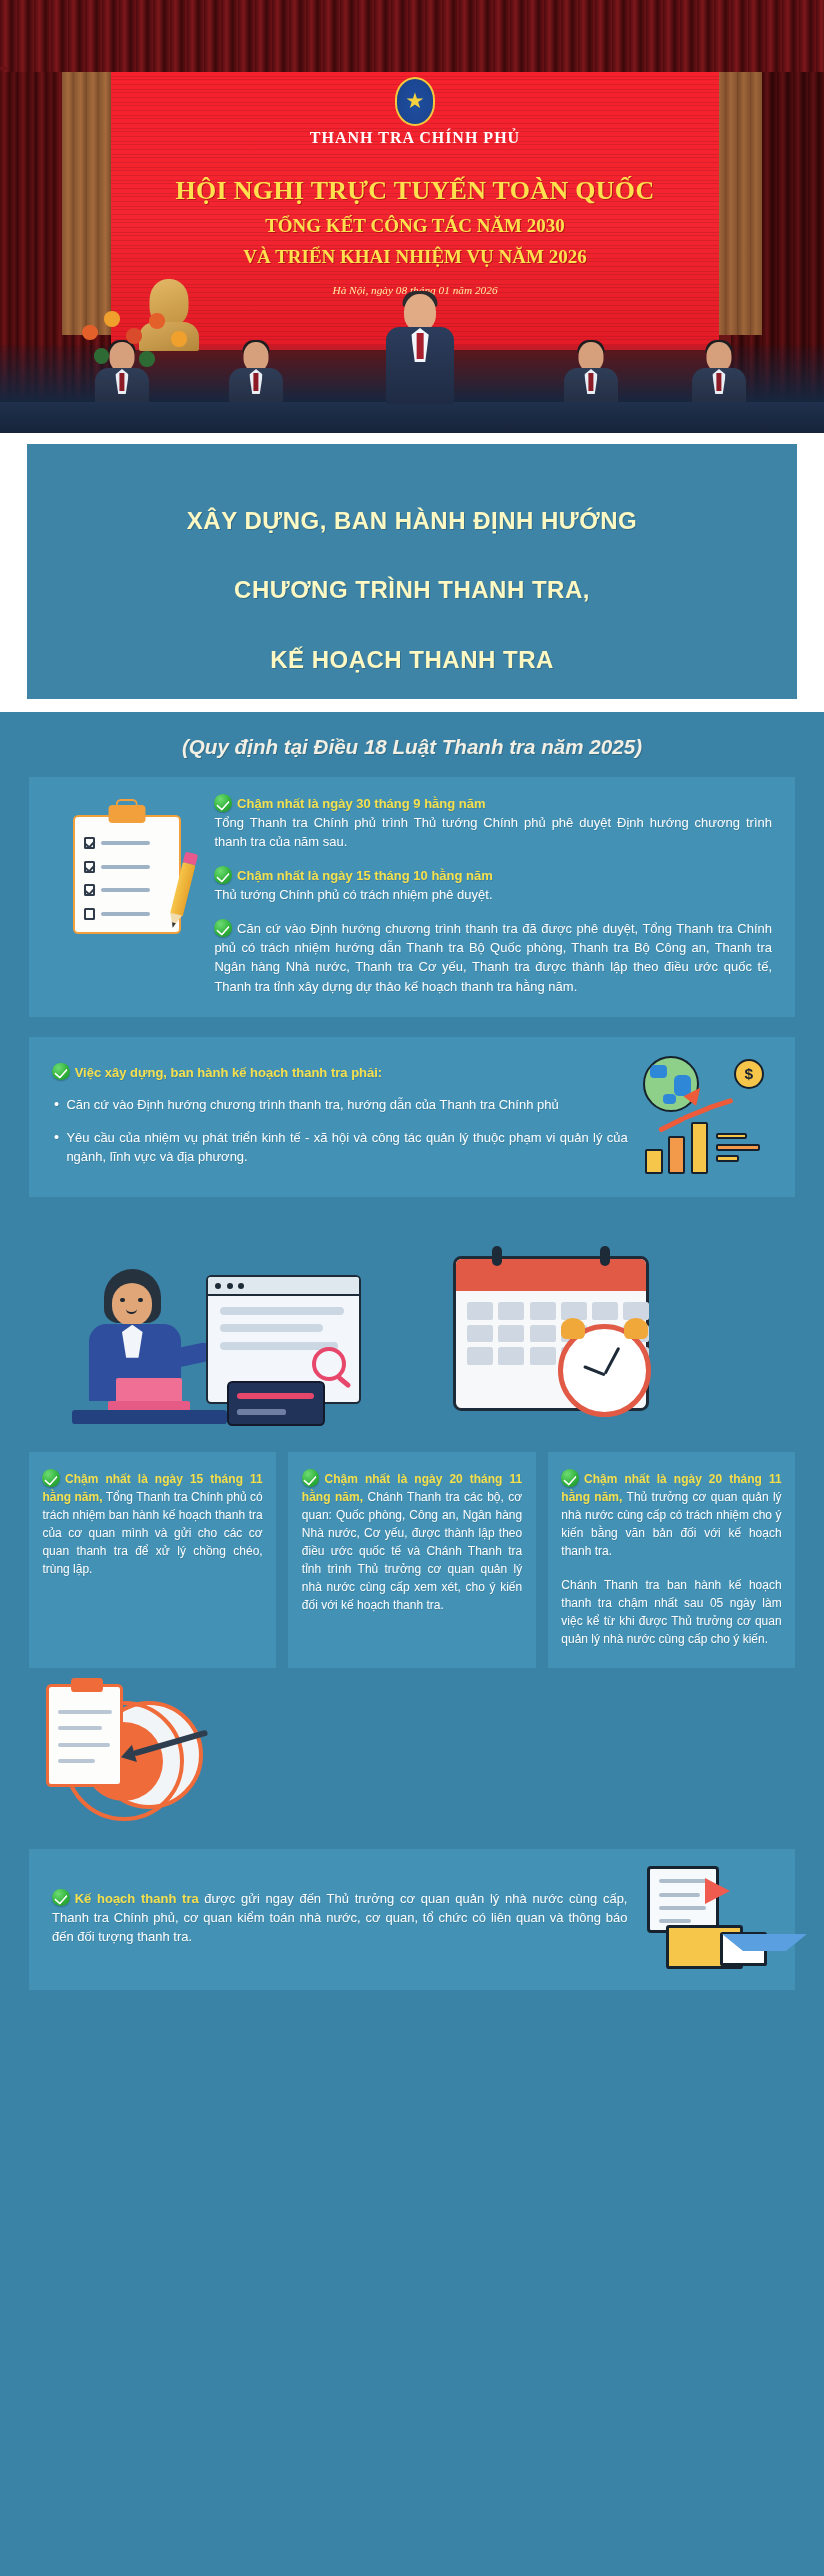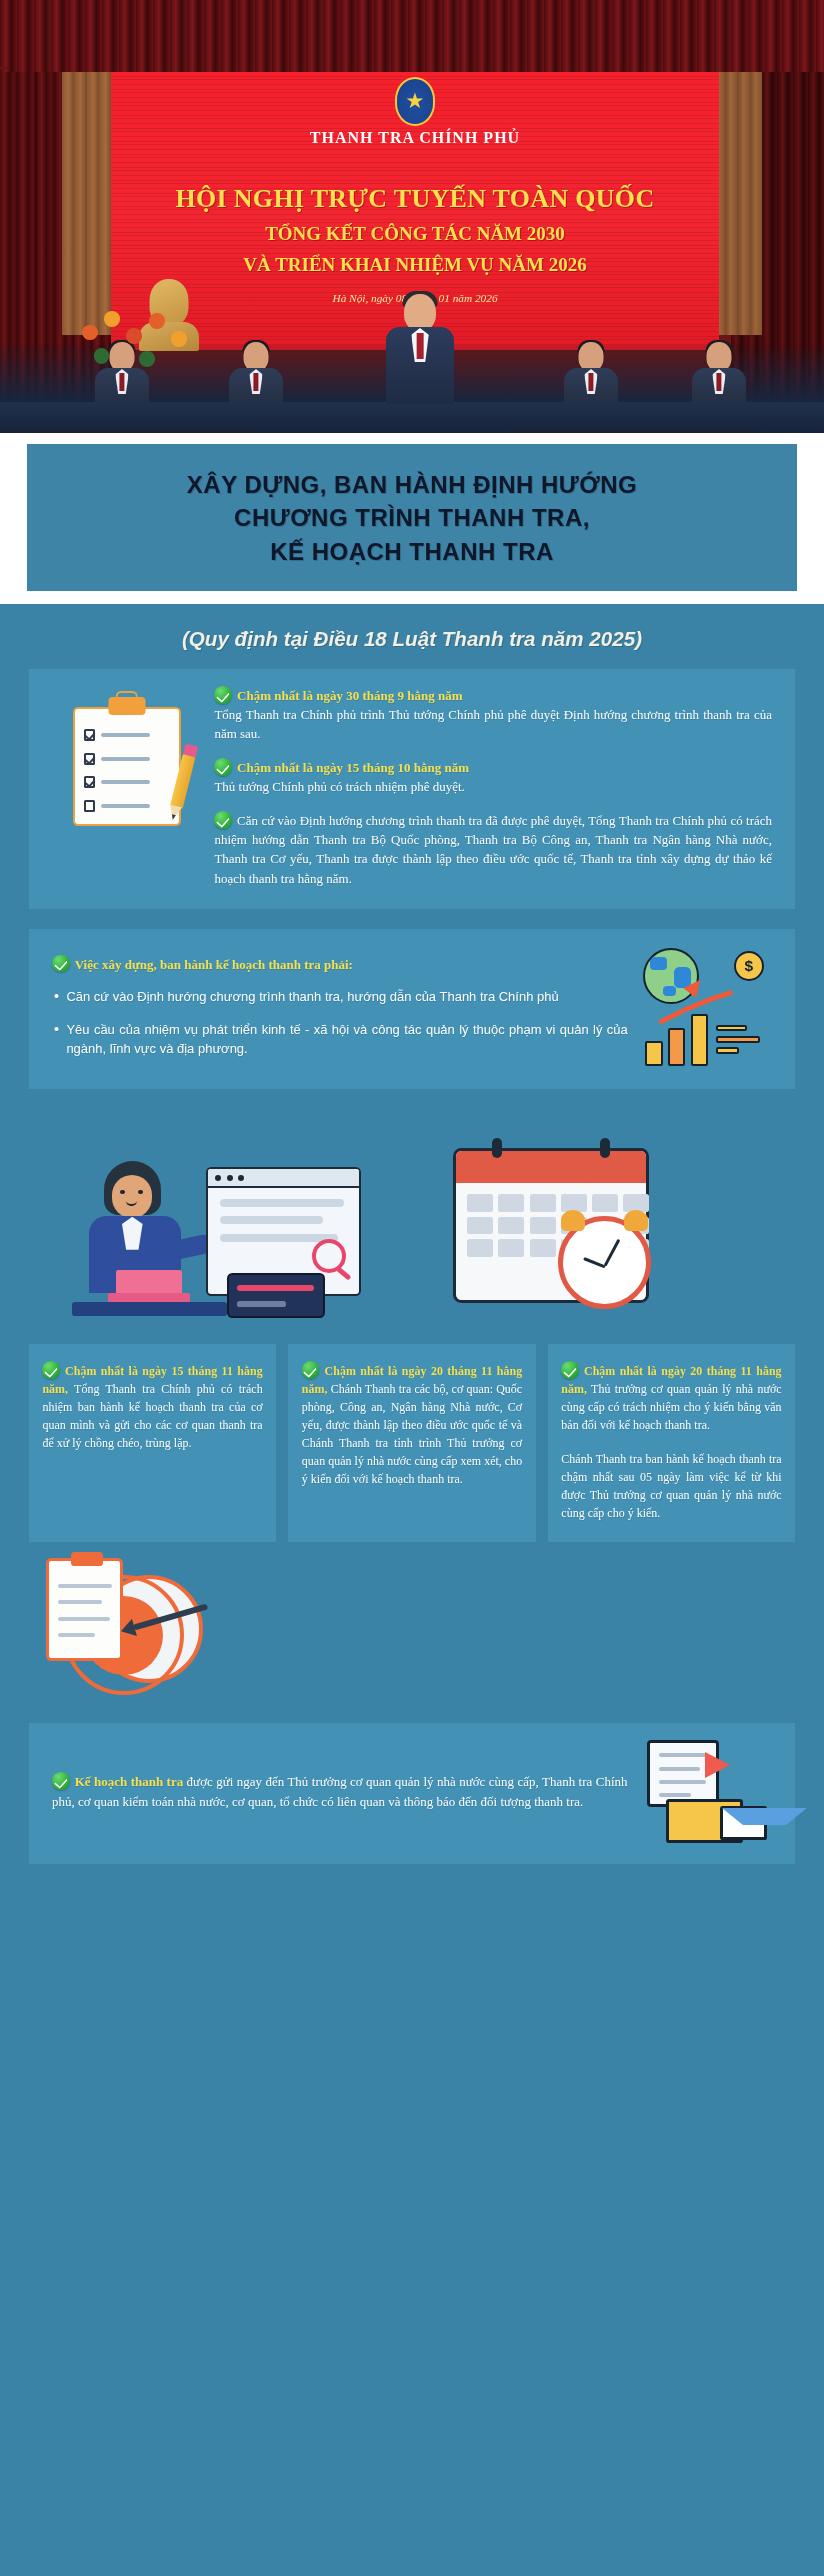--- a/index.html
+++ b/index.html
@@ -79,21 +79,21 @@
   .emblem-star {
     position: absolute; left: 50%; top: 50%; transform: translate(-50%,-52%);
     color: #f7d23f; font-size: 21.6px; line-height: 1;
   }
   .hero-org {
     color: #ffffff; font-weight: bold; font-size: 16px; letter-spacing: 1px;
     font-family: "Liberation Serif", serif; margin-top: 2.1px;
   }
   .hero-l1 {
     color: #ffe14f; font-weight: bold; font-size: 26px; letter-spacing: 0.3px;
-    font-family: "Liberation Serif", serif; margin-top: 37px;
+    font-family: "Liberation Serif", serif; margin-top: 29px;
     text-shadow: 1px 1px 0 rgba(120,0,0,.45);
   }
   .hero-l2, .hero-l3, .hero-l4 {
     color: #ffe14f; font-weight: bold; font-size: 19px;
     font-family: "Liberation Serif", serif; margin-top: 9.3px;
     text-shadow: 1px 1px 0 rgba(120,0,0,.45);
   }
   .hero-date {
     color: #ffeda0; font-style: italic; font-size: 11.3px;
     font-family: "Liberation Serif", serif; margin-top: 15.5px;
@@ -177,23 +177,24 @@
     position: absolute; width: 15.5px; height: 15.5px; border-radius: 50%;
   }
 
   .title-wrap {
     width: 824px; background: #ffffff; padding: 11.3px 27px 13.4px;
   }
   .title-card {
     background: #3d84a7; padding: 24px 20.6px 23px; text-align: center;
   }
   .title-card .tline {
-    color: #0f172a; font-weight: bold; font-size: 24px; letter-spacing: 0.5px;
+    color: #fef9c3; font-weight: bold; font-size: 24px; letter-spacing: 0.5px;
     line-height: 1.38; text-transform: uppercase;
     text-shadow: 1px 1px 0 rgba(0,0,0,.18);
+    margin-top: 36px;
   }
 
   
   .subtitle-band {
     width: 824px; background: #3b83a6; padding: 23px 0 17.5px; text-align: center;
   }
   .subtitle {
     color: #f2efe4; font-style: italic; font-weight: bold; font-size: 20.6px;
     text-shadow: 1px 1px 0 rgba(0,0,0,.18);
   }
@@ -212,21 +213,21 @@
     flex: 0 0 auto;
   }
   .chk::after {
     content: ""; position: absolute; left: 4.6px; top: 3.6px;
     width: 6.2px; height: 9.8px; border: solid #ffffff;
     border-width: 0 2.6px 2.6px 0; transform: rotate(42deg); border-radius: 1px;
   }
 
   .para {
     font-size: 13px; line-height: 1.48; color: #ffffff;
-    text-align: justify; text-shadow: 0.5px 0.5px 0 rgba(0,0,0,.13); font-family: Liberation Serif, serif;
+    text-align: justify; text-shadow: 0.5px 0.5px 0 rgba(0,0,0,.13);
   }
   .para .lead { color: #f5e04e; font-weight: 600; }
 
   
   .sec1 { display: flex; padding: 17.5px 23px 20.6px; gap: 13.4px; align-items: flex-start; }
   .sec1 .art { width: 149px; flex: 0 0 149px; padding-top: 11.3px; }
   .sec1 .txt { flex: 1; }
   .sec1 .para + .para { margin-top: 14.4px; }
 
   

